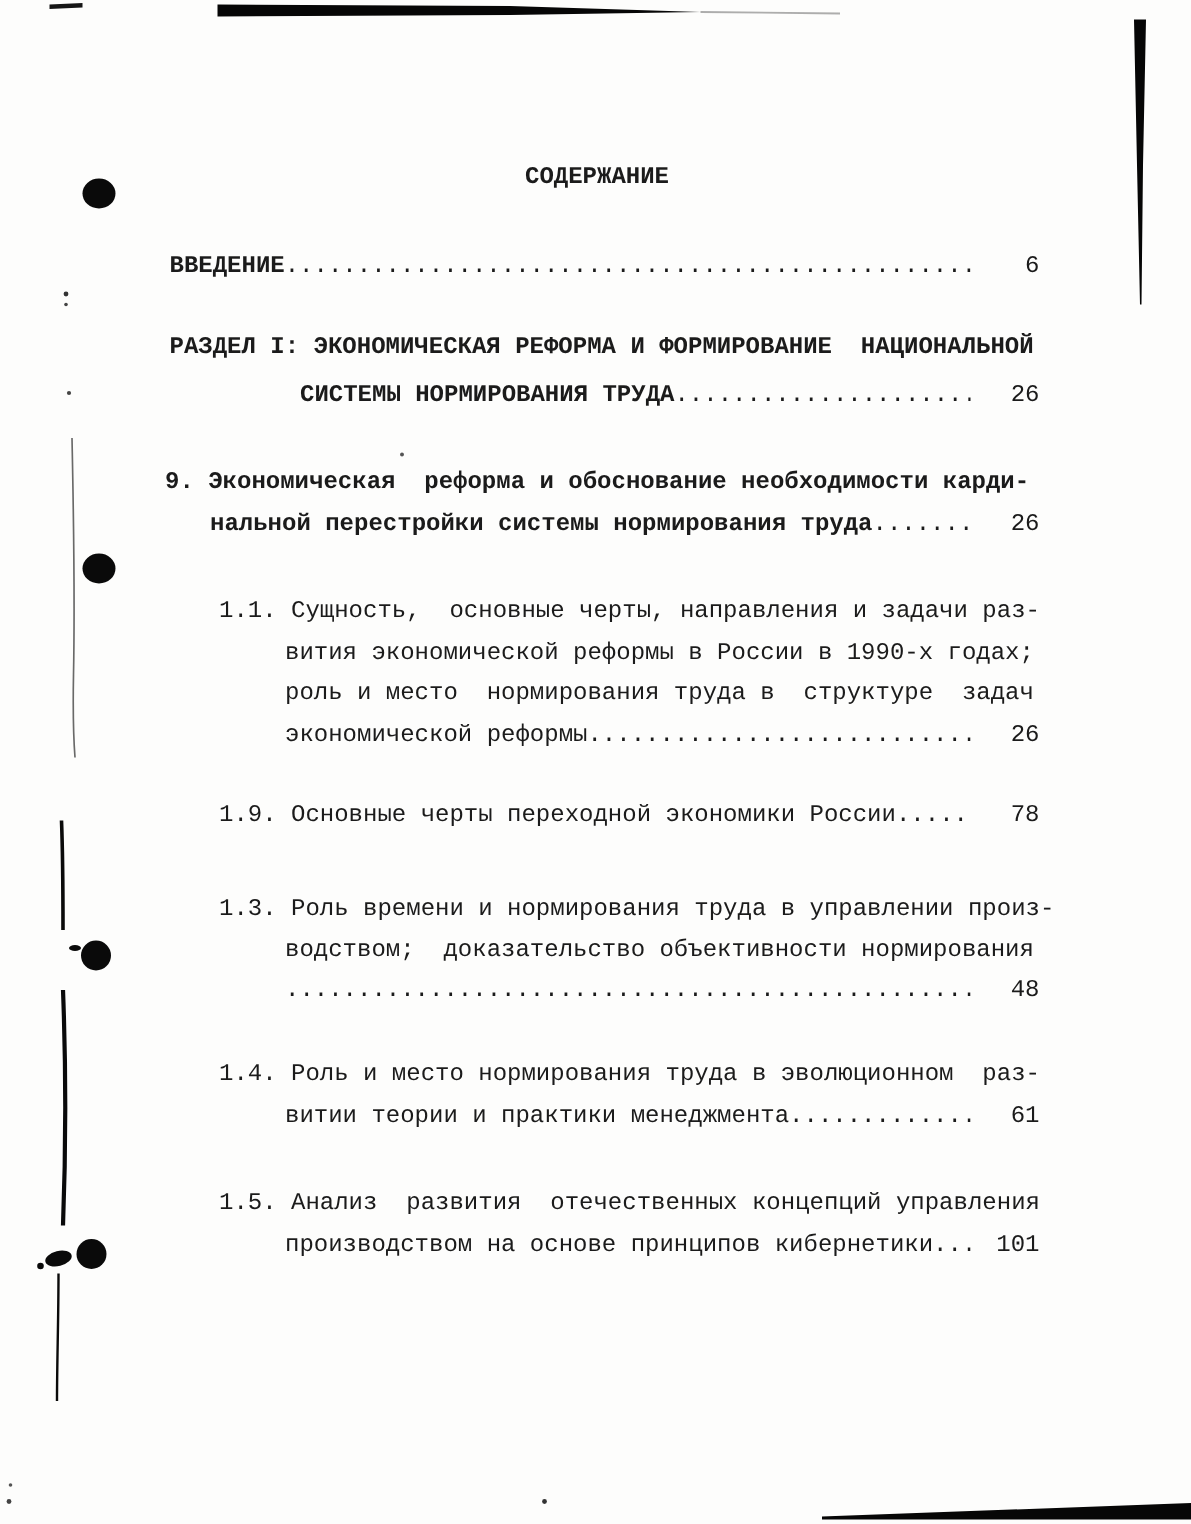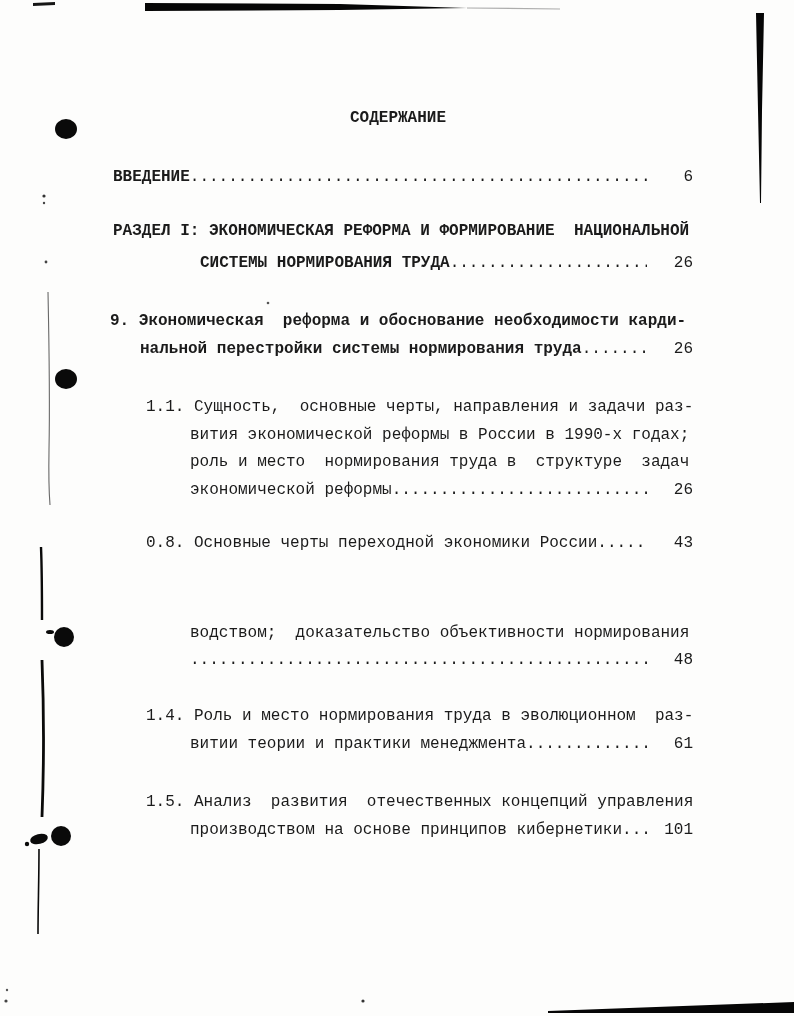--- a/index.html
+++ b/index.html
@@ -95,25 +95,28 @@
   <div class="line" style="top:452px;left:190px">
     <span class="txt">роль и место  нормирования труда в  структуре  задач</span>
   </div>
   <div class="line" style="top:480px;left:190px;right:101px">
     <span class="txt">экономической реформы</span>
     <span class="dots">..............................................................................................................</span>
     <span class="pg">26</span>
   </div>
 
   <div class="line" style="top:533px;left:146px;right:101px">
-    <span class="txt">0.8. Основные черты переходной экономики России</span>
+    <span class="txt">1.9. Основные черты переходной экономики России</span>
     <span class="dots">..............................................................................................................</span>
-    <span class="pg">43</span>
+    <span class="pg">78</span>
   </div>
 
+  <div class="line" style="top:596px;left:146px">
+    <span class="txt">1.3. Роль времени и нормирования труда в управлении произ-</span>
+  </div>
   <div class="line" style="top:623px;left:190px">
     <span class="txt">водством;  доказательство объективности нормирования</span>
   </div>
   <div class="line" style="top:650px;left:190px;right:101px">
     <span class="dots">..............................................................................................................</span>
     <span class="pg">48</span>
   </div>
 
   <div class="line" style="top:706px;left:146px">
     <span class="txt">1.4. Роль и место нормирования труда в эволюционном  раз-</span>

